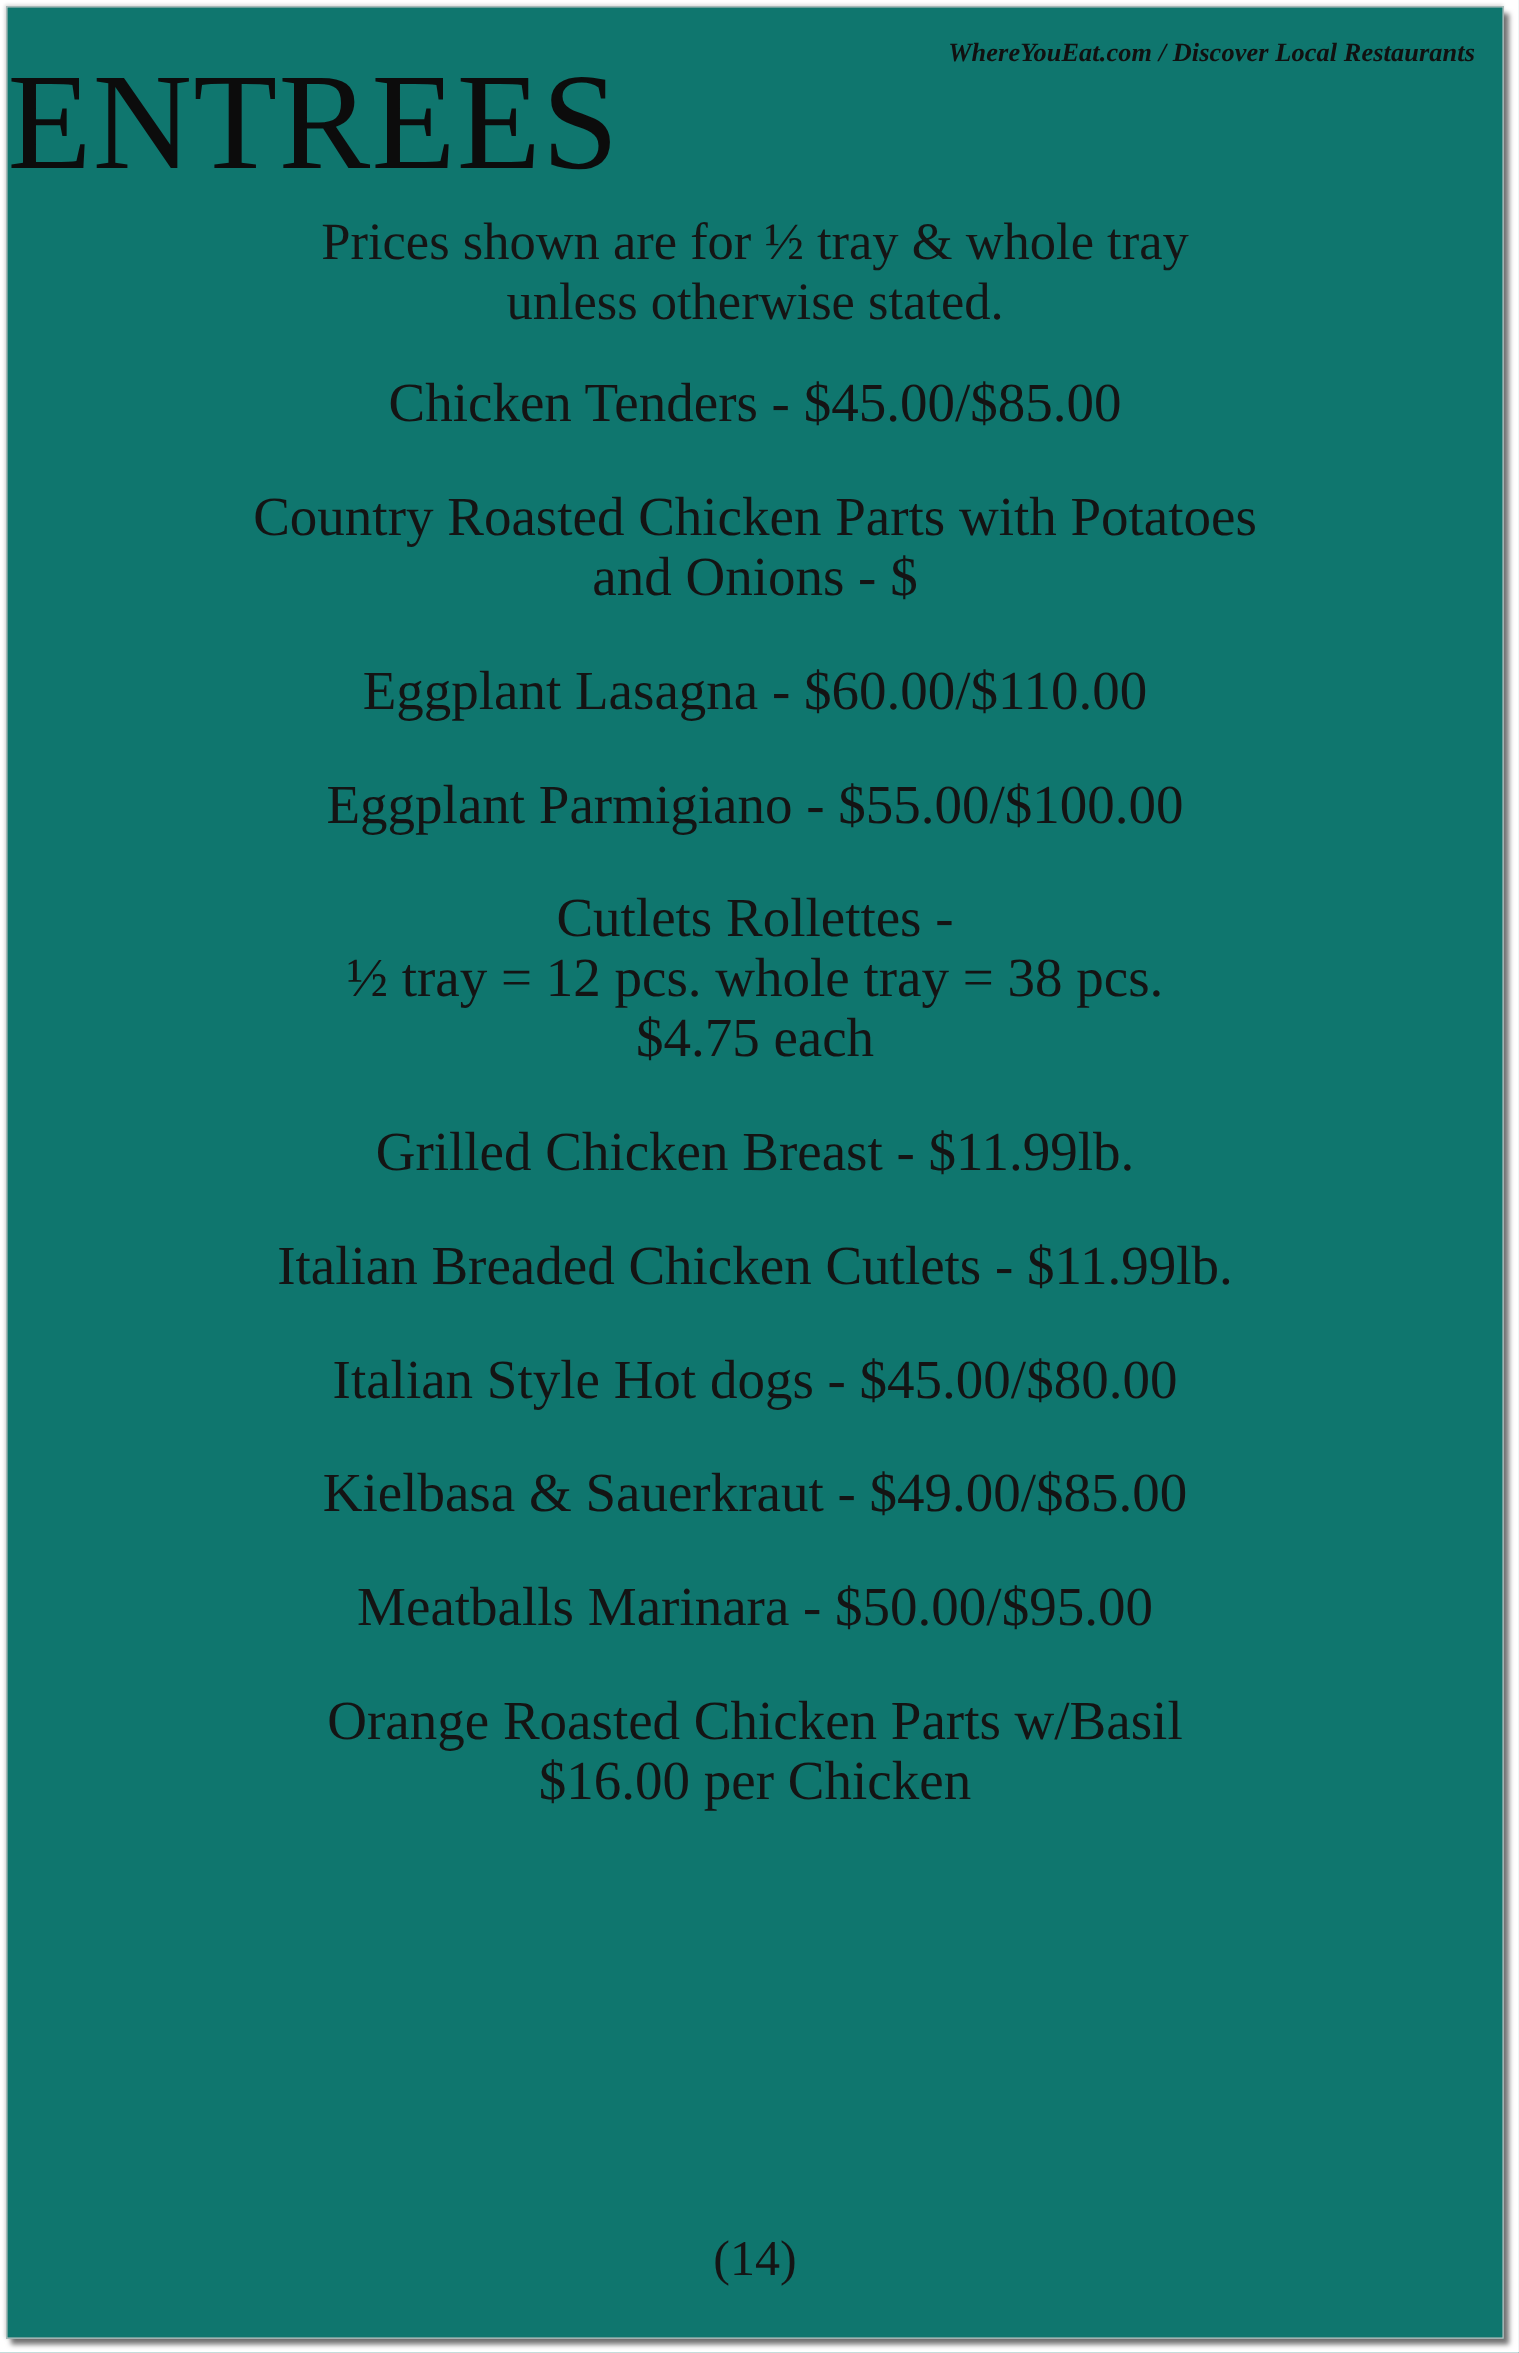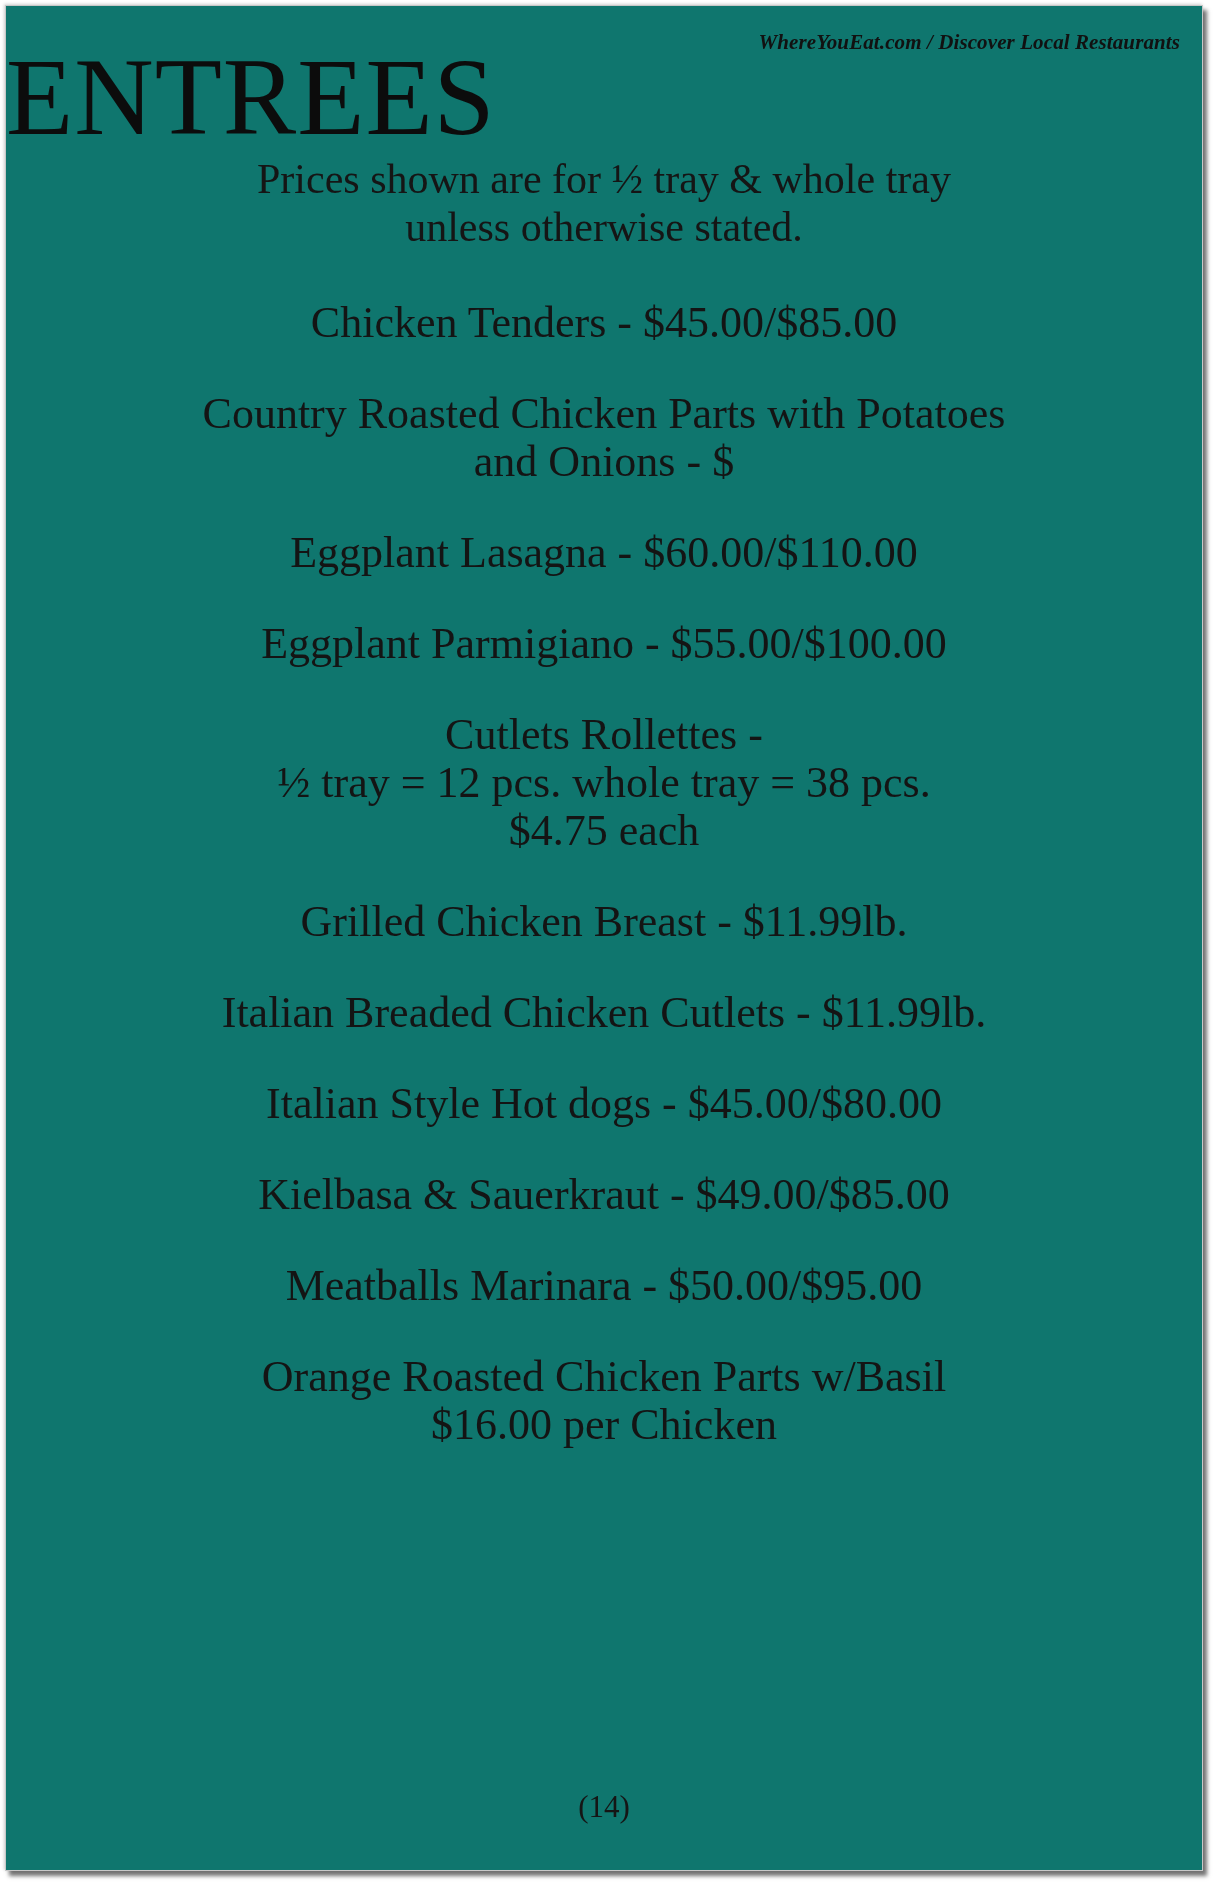--- a/index.html
+++ b/index.html
@@ -46,21 +46,21 @@
       line-height: 110px;
       letter-spacing: 1px;
       color: #0c0c0c;
       margin: 0;
       font-weight: normal;
     }
     .subtitle {
       position: absolute;
       left: 0;
       width: 100%;
-      top: 149px;
+      top: 164px;
       text-align: center;
       font-size: 42px;
       line-height: 48px;
       color: #151515;
     }
     .subtitle div { white-space: nowrap; }
     .menu {
       position: absolute;
       left: 0;
       width: 100%;
@@ -75,21 +75,21 @@
     }
     .menu-item .line {
       white-space: nowrap;
     }
     .page-number {
       position: absolute;
       left: 0;
       width: 100%;
       top: 1779px;
       text-align: center;
-      font-size: 31px;
+      font-size: 40px;
       line-height: 44px;
       color: #151515;
     }
   </style>
 </head>
 <body>
 
 <div class="page">
 
   <div class="watermark">WhereYouEat.com / Discover Local Restaurants</div>

